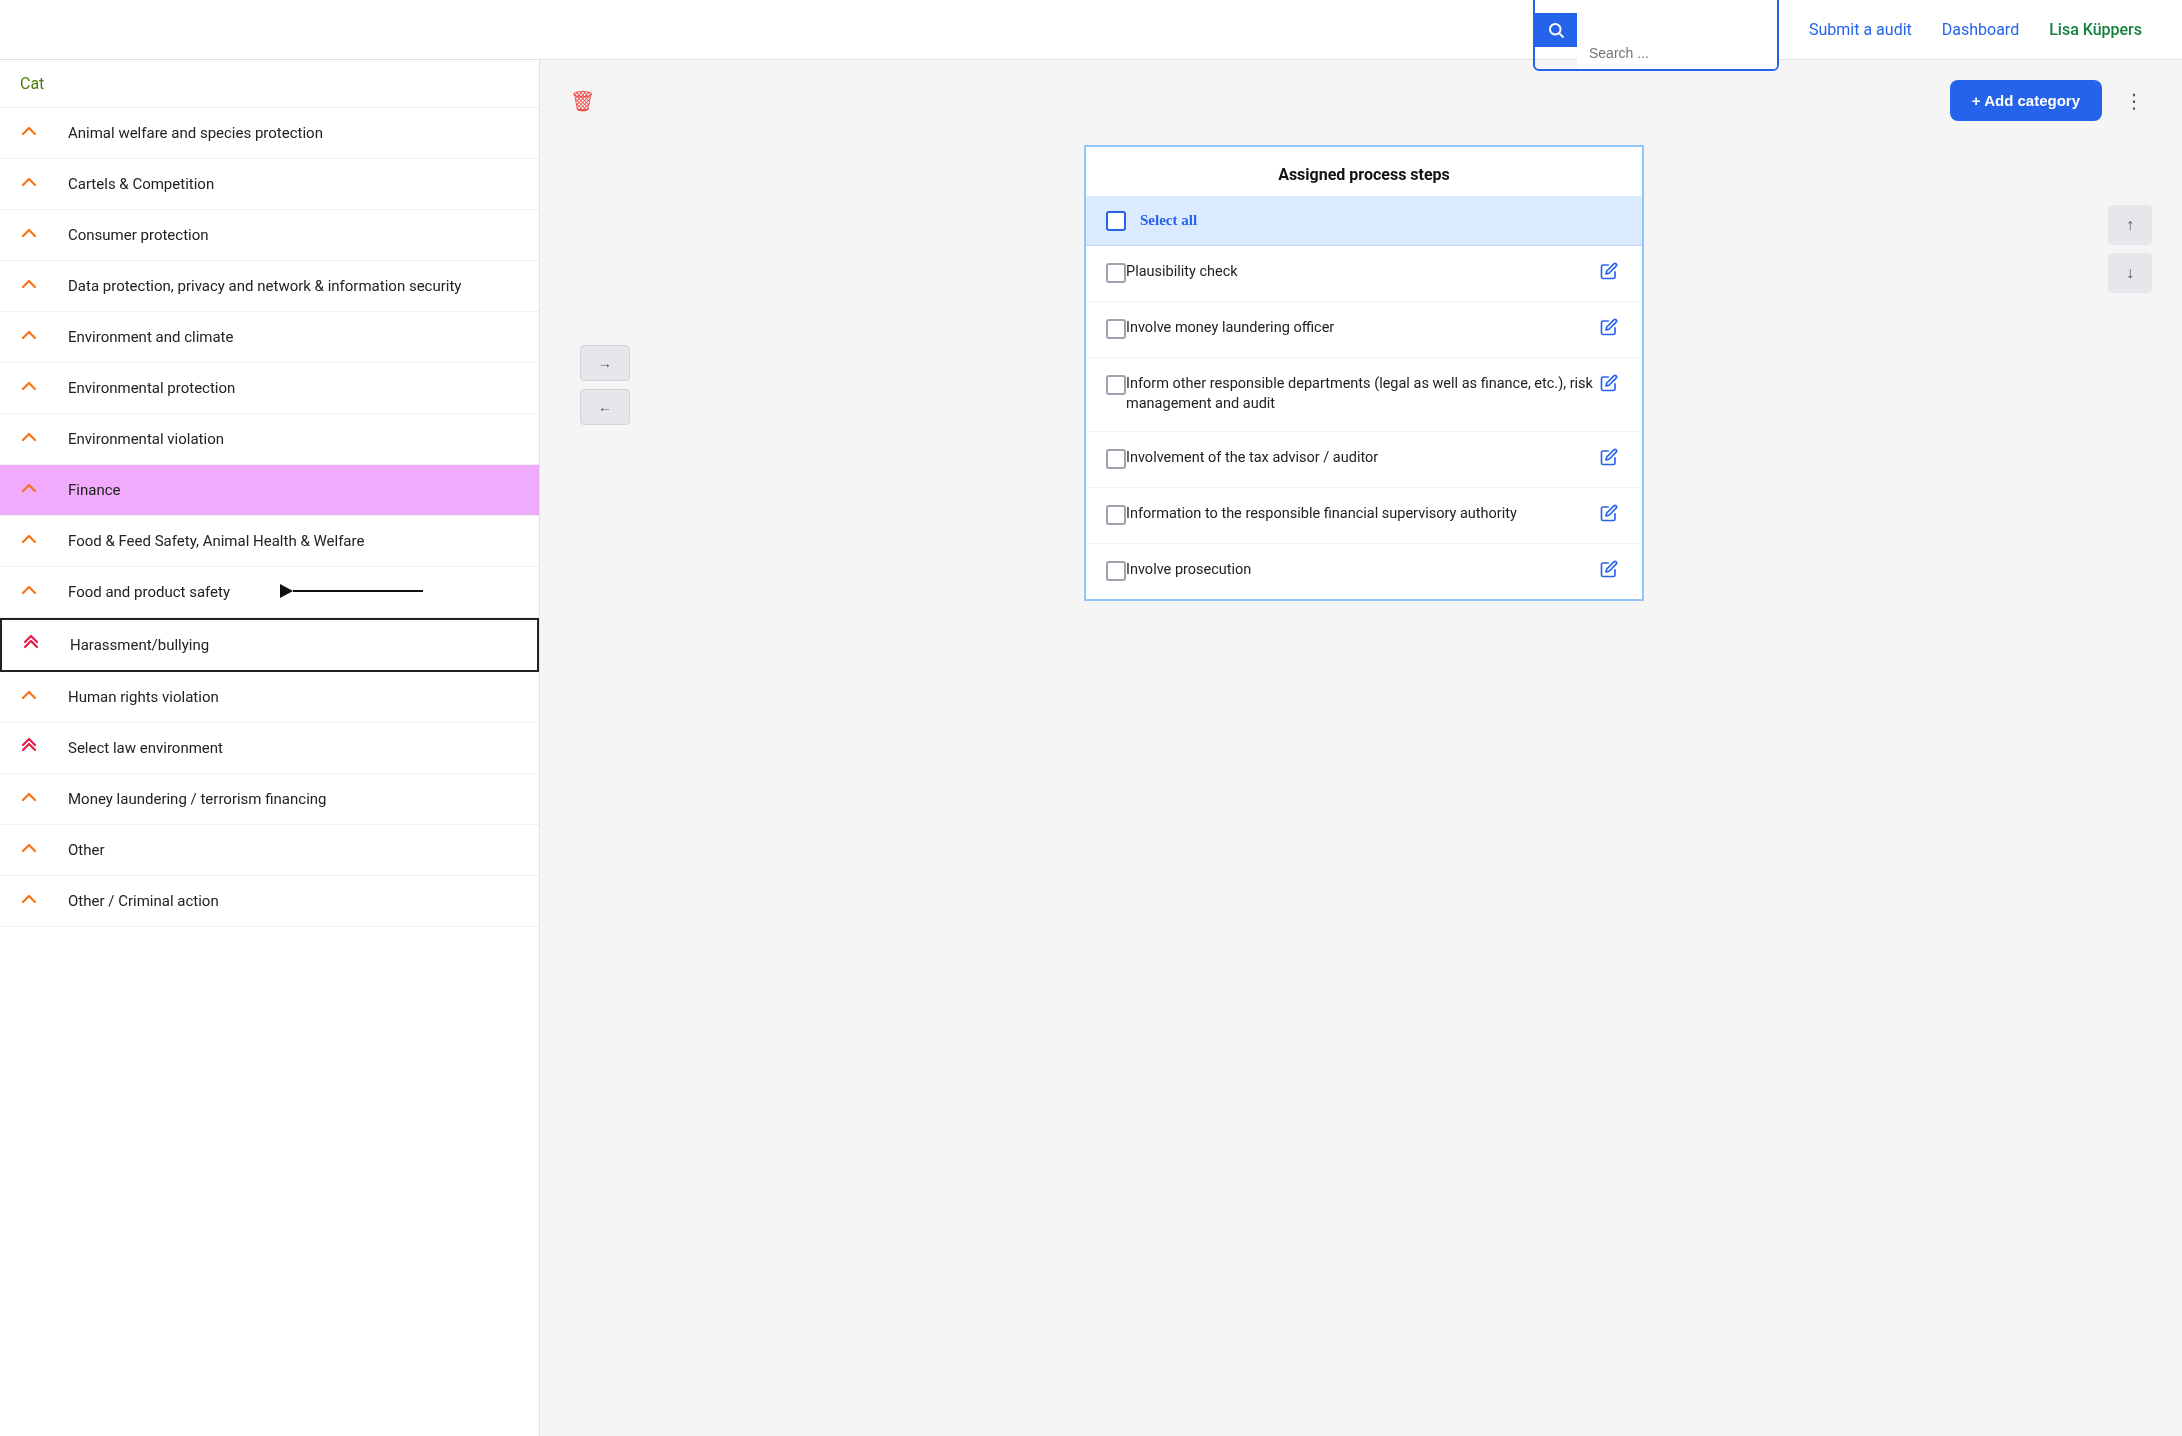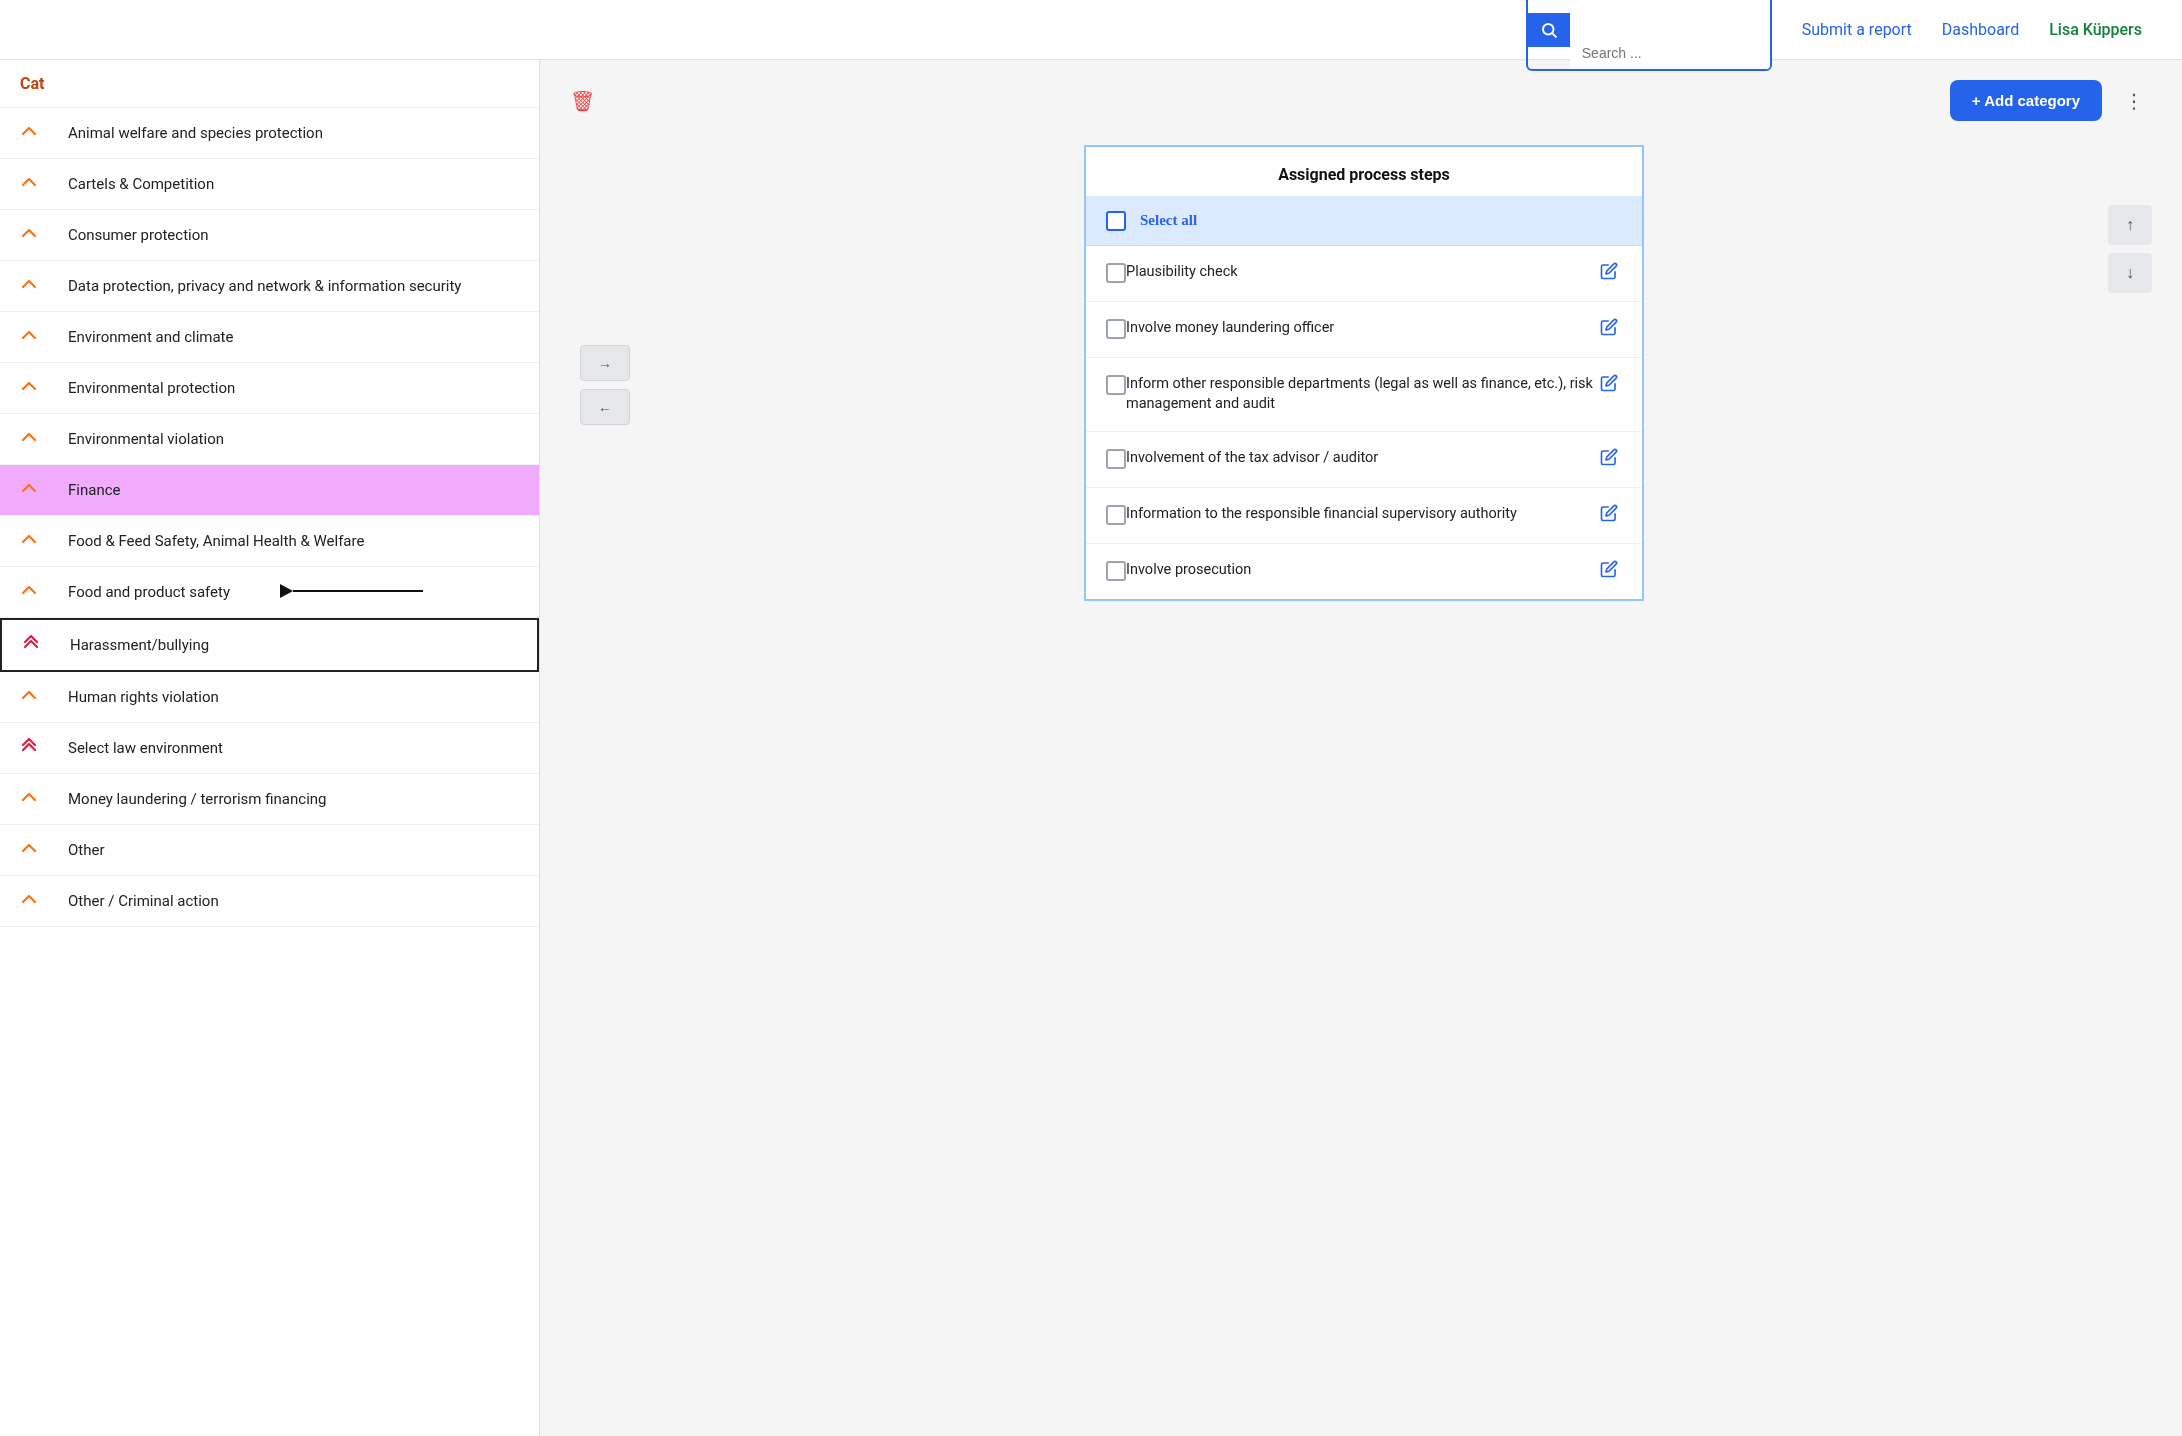--- a/index.html
+++ b/index.html
@@ -75,22 +75,22 @@
     .sidebar {
       width: 540px;
       background: #fff;
       border-right: 1px solid #e0e0e0;
       overflow-y: auto;
       flex-shrink: 0;
     }
     .cat-header {
       padding: 14px 20px;
       font-size: 16px;
-      font-weight: 700;
-      color: #c2410c;
+      font-weight: 400;
+      color: #4d7c0f;
       border-bottom: 1px solid #eee;
     }
     .sidebar-item {
       display: flex;
       align-items: center;
       padding: 14px 20px;
       cursor: pointer;
       border-bottom: 1px solid #f0f0f0;
       gap: 30px;
       background: #fff;
@@ -274,21 +274,21 @@
 <header class="header">
   <div class="search-bar">
     <button class="search-btn">
       <svg class="search-icon-svg" viewBox="0 0 24 24">
         <circle cx="11" cy="11" r="7"></circle>
         <line x1="16.5" y1="16.5" x2="22" y2="22"></line>
       </svg>
     </button>
     <input class="search-input" type="text" placeholder="Search ..." style="">
   </div>
-  <a class="nav-link">Submit a report</a>
+  <a class="nav-link">Submit a audit</a>
   <a class="nav-link">Dashboard</a>
   <span class="user-name">Lisa Küppers</span>
 </header>
 
 <div class="main-layout">
 
   <aside class="sidebar">
     <div class="cat-header">Cat</div>
 
     <div id="sidebar-items">

